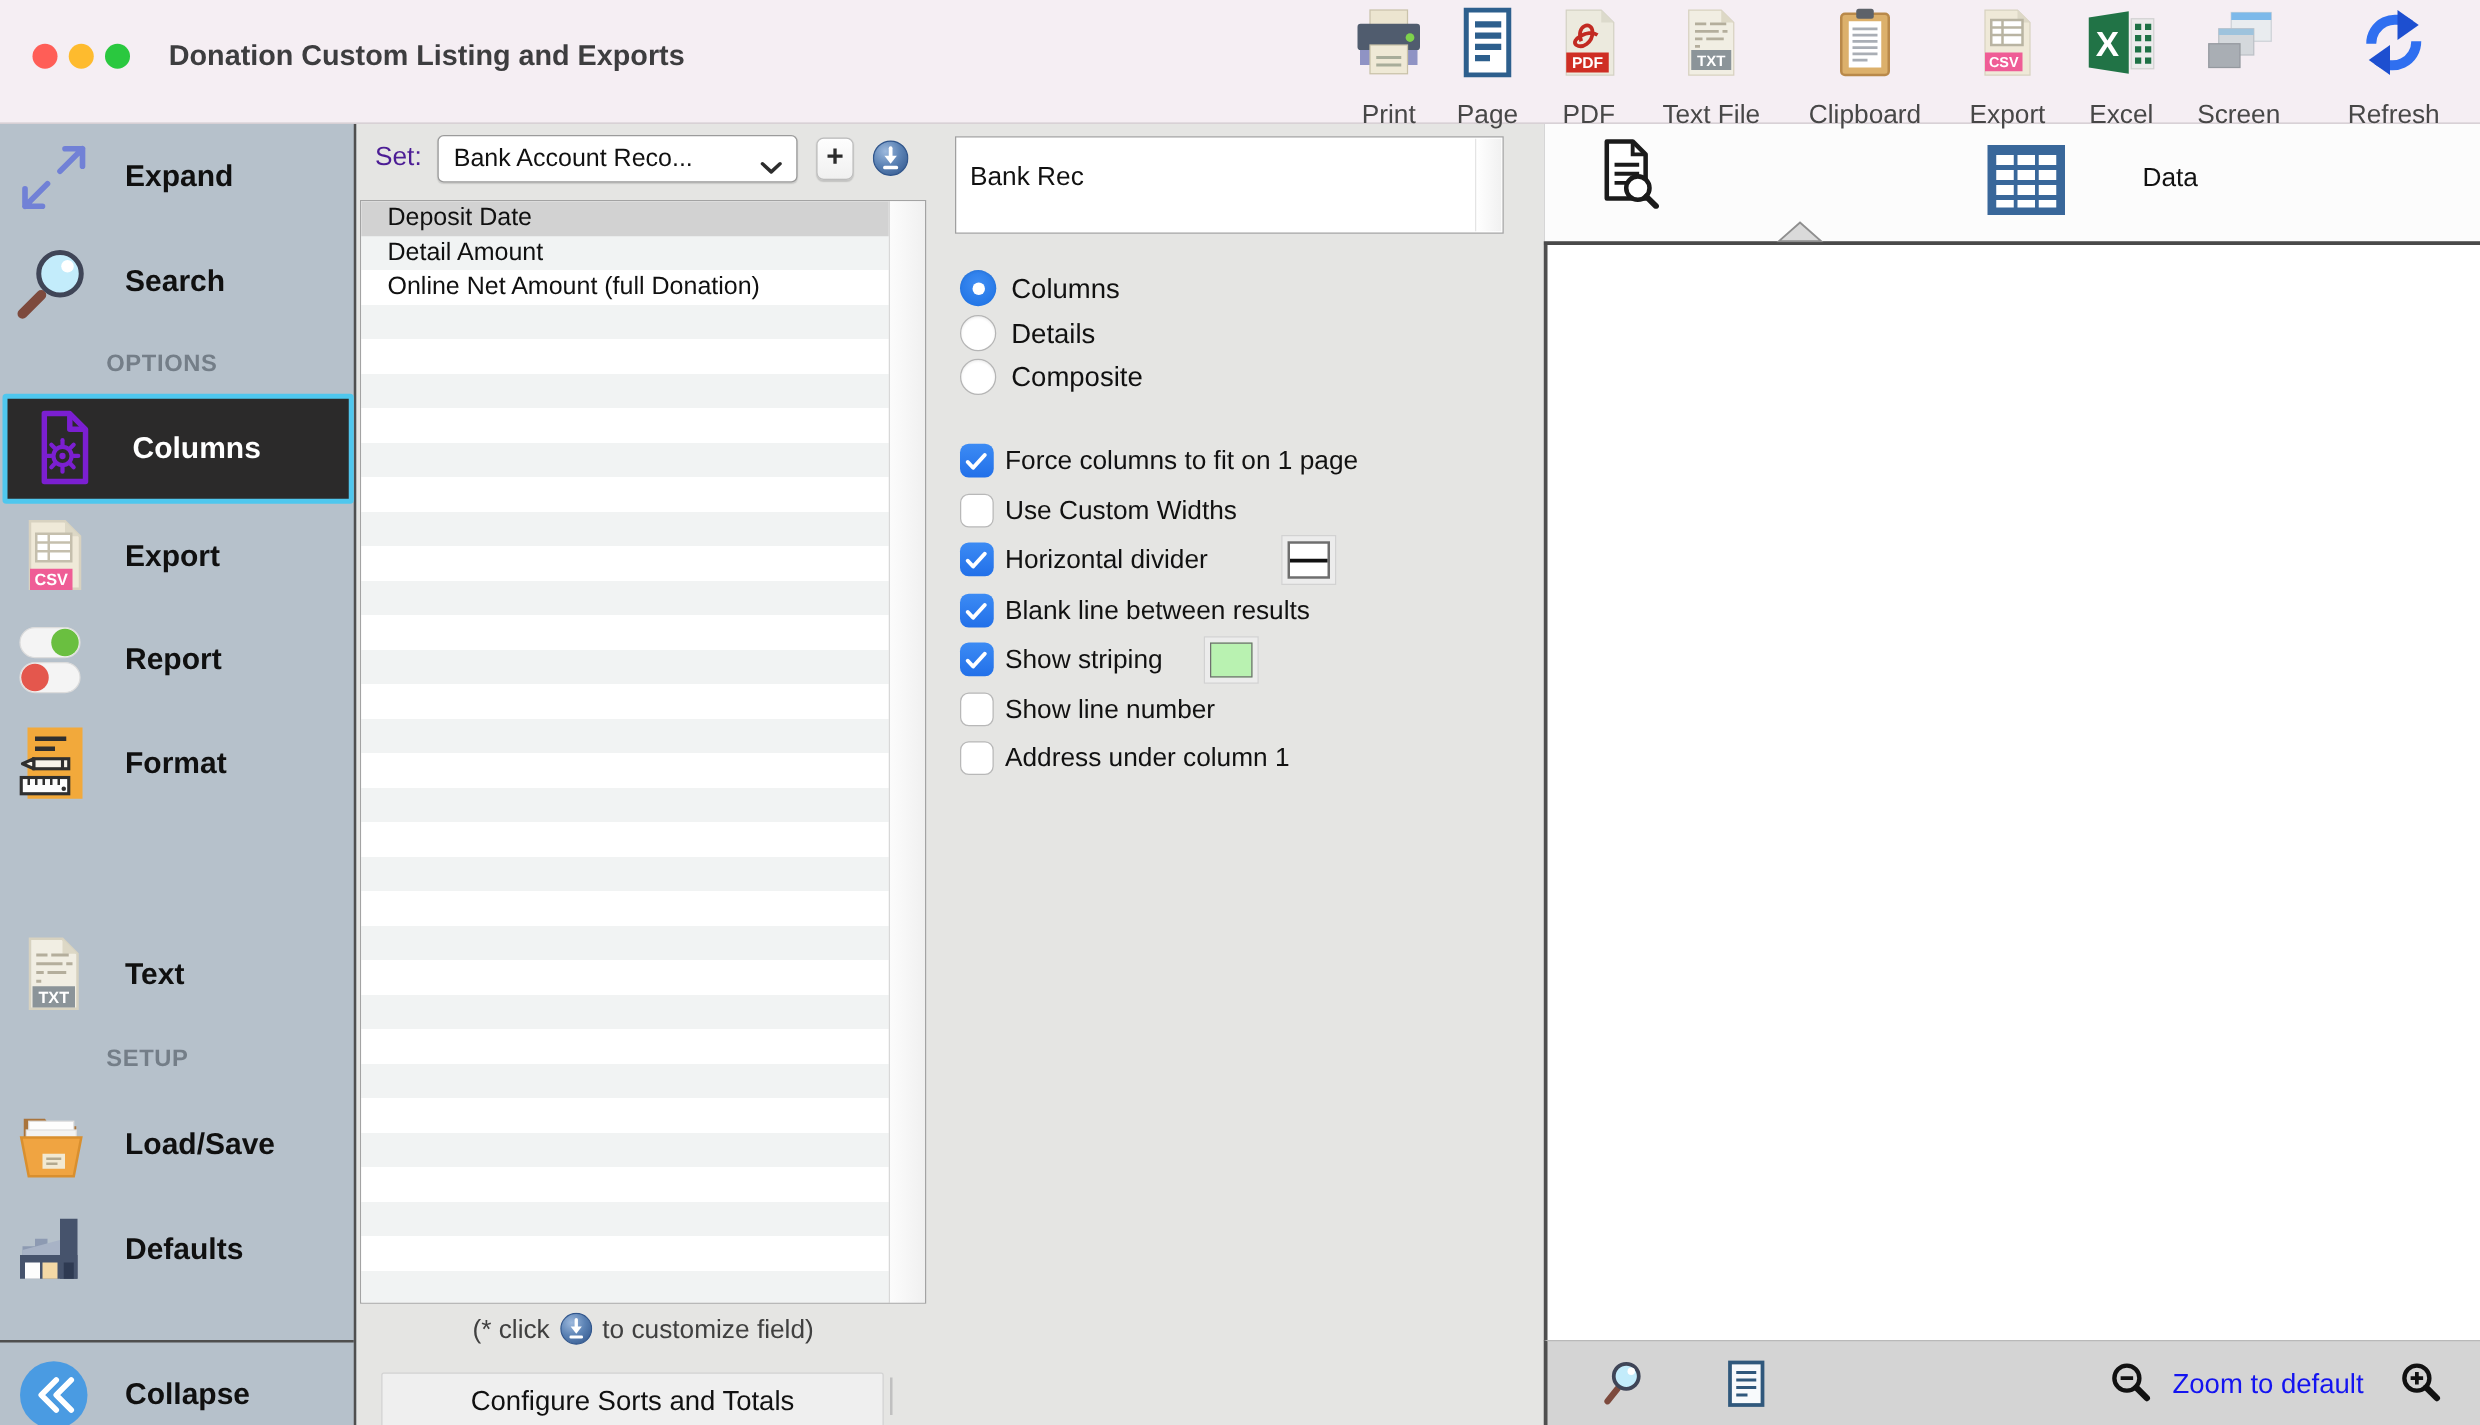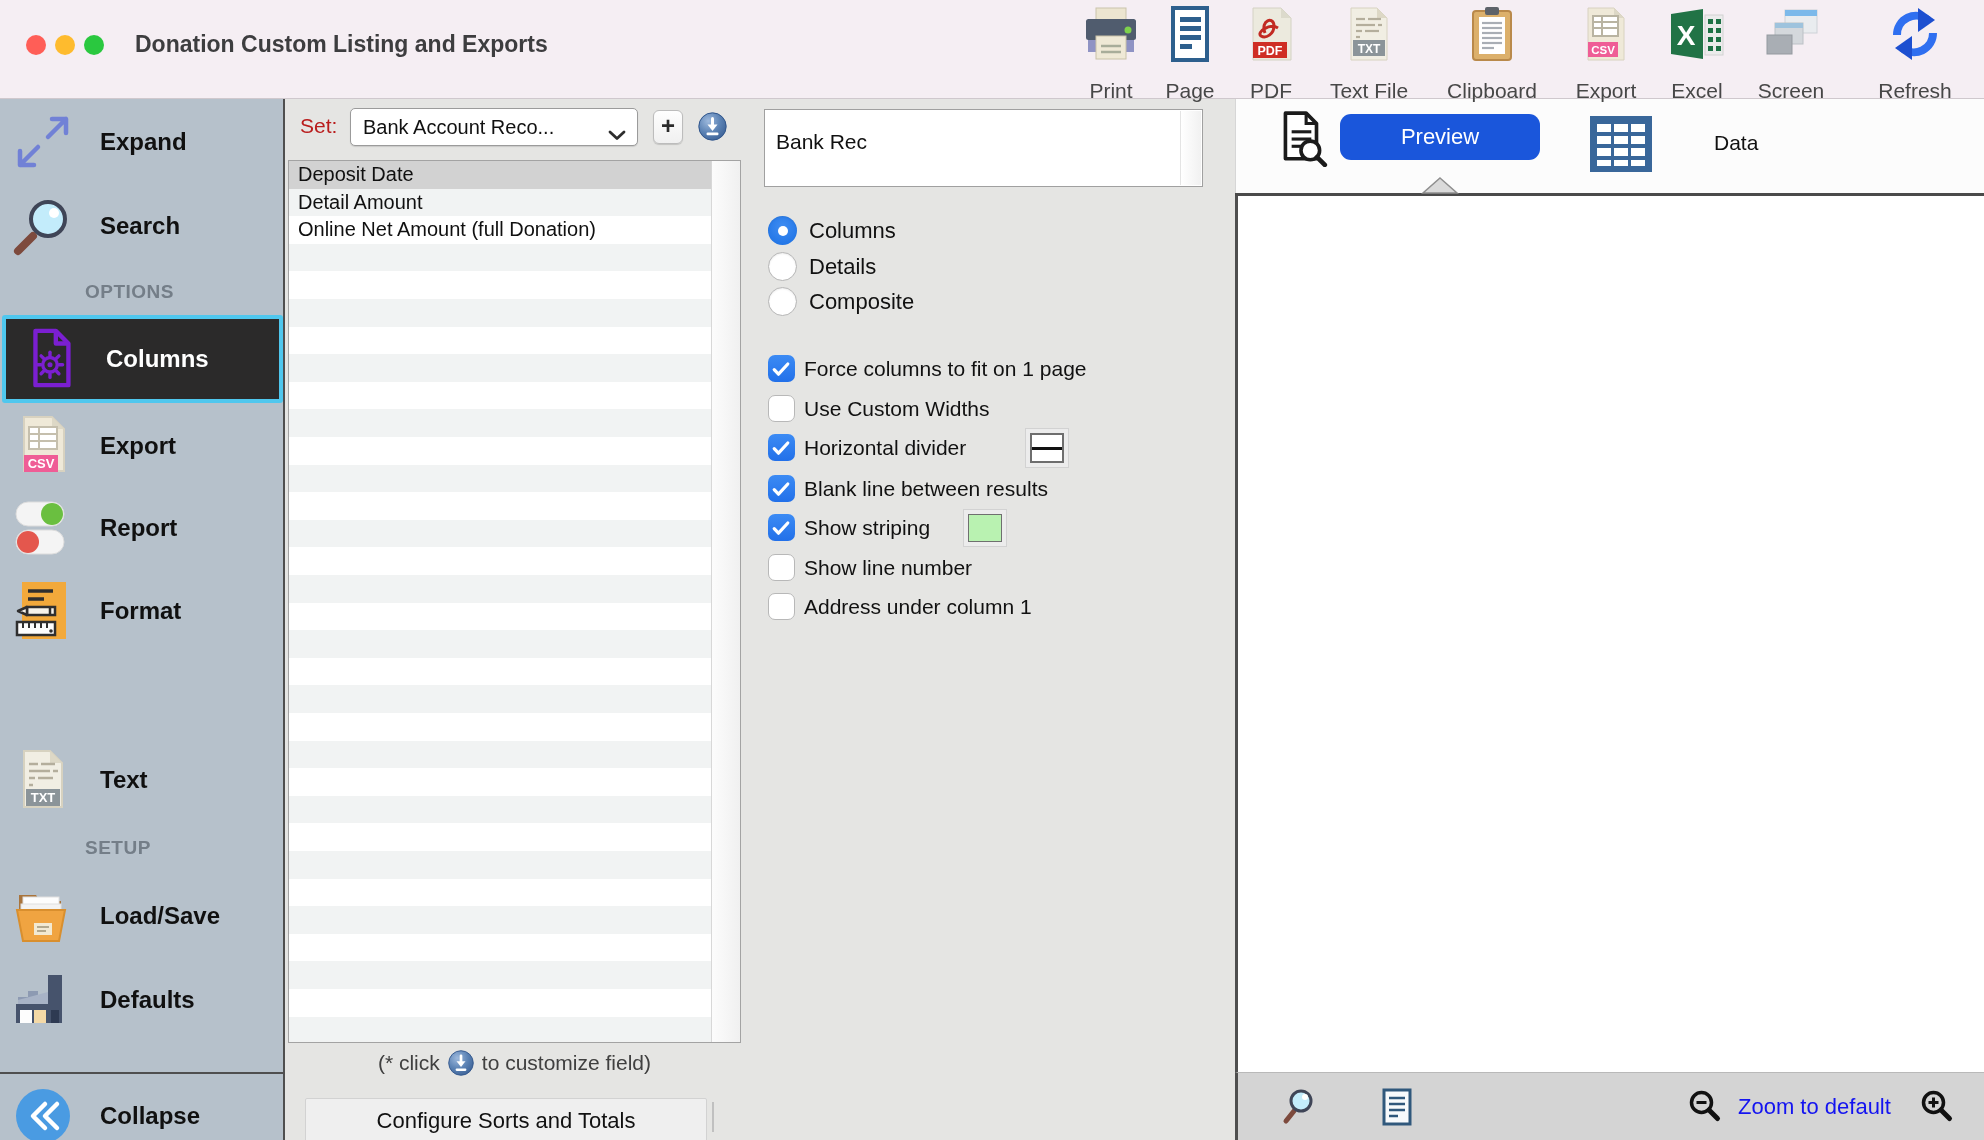--- a/index.html
+++ b/index.html
@@ -27,36 +27,36 @@
   .side-label { position:absolute; left:100px; top:50%; transform:translateY(-50%);
     font-size:24px; font-weight:700; color:#101010; white-space:nowrap; }
   .side-header { position:absolute; left:85px; width:198px; font-size:19px; font-weight:700;
     color:#747e88; letter-spacing:0.5px; }
   .side-item.on { left:2px; width:281px; background:#2b2a2a; border:4px solid #4fc7ee; border-radius:3px; }
   .side-item.on .side-label { color:#ffffff; }
   .side-divider { position:absolute; left:0; width:283px; height:2px; background:#4f4f4f; }
 
   
   .middle { position:absolute; left:285px; top:99px; width:950px; height:1041px; background:#e5e5e3; }
-  .set-label { position:absolute; left:15px; top:15px; font-size:21px; color:#b91c1c;text-align:center; }
+  .set-label { position:absolute; left:15px; top:15px; font-size:21px; color:#4c1d95;text-align:center; }
   .dropdown { position:absolute; left:65px; top:9px; width:288px; height:38px; background:#fff;
     border:1px solid #9b9b9b; border-radius:5px; display:flex; align-items:center;
     padding:0 36px 0 12px; font-size:20px; color:#111; box-shadow:0 1px 1px rgba(0,0,0,.12); cursor:default; }
   .dd-chevron { position:absolute; right:11px; top:14px; }
   .plus-btn { position:absolute; left:368px; top:11px; width:30px; height:34px;
     background:linear-gradient(#fefefe,#f0f0f0); border:1px solid #bcbcbc; border-radius:6px;
     font-size:24px; font-weight:700; color:#2b2b2b; text-align:center; line-height:30px;
     box-shadow:0 1px 1px rgba(0,0,0,.15); cursor:default; }
   .circ-btn { position:absolute; left:413px; top:13px; width:29px; height:29px; cursor:default; }
 
   .listbox { position:absolute; left:3px; top:61px; width:453px; height:883px;
     border:1px solid #a3a3a3; background:#fff; }
   .rows-area { position:absolute; left:0; top:0; right:29px; bottom:0;
     background:repeating-linear-gradient(to bottom, #ffffff 0px, #ffffff 27.6px, #f1f3f3 27.6px, #f1f3f3 55.2px); }
-  .lrow { height:27.6px; line-height:27.6px; padding-left:9px; font-size:20px; color:#101010;
+  .lrow { height:27.6px; line-height:27.6px; padding-left:21px; font-size:20px; color:#101010;
     white-space:nowrap; overflow:hidden; cursor:default; }
   .lrow.on { background:#d2d2d2; }
   .list-gutter { position:absolute; right:0; top:0; bottom:0; width:29px;
     background:linear-gradient(to right,#fcfcfc,#f0f0f0); border-left:1px solid #d8d8d8; }
 
   .hint-row { position:absolute; left:3px; top:951px; width:453px; height:32px; text-align:center;
     font-size:21px; color:#404040; white-space:nowrap; }
   .hint-row .hint-ic { display:inline-block; width:26px; height:26px; vertical-align:-6px; margin:0 8px; }
   .configure-btn { position:absolute; left:20px; top:999px; width:402px; height:46px;
     background:#efefef; border:1px solid #d2d2d2; border-radius:2px; font-size:22px; color:#111;
@@ -525,21 +525,20 @@
     <div class="tabbar">
       <span class="prev-ic"><svg width="58" height="58" viewBox="0 0 56 56">
         <path d="M12 4 h20 l10 10 v34 h-30 z" fill="#fff" stroke="#1b1b1b" stroke-width="3.5" stroke-linejoin="round"></path>
         <path d="M32 4 v10 h10" fill="none" stroke="#1b1b1b" stroke-width="3"></path>
         <line x1="18" y1="22" x2="37" y2="22" stroke="#1b1b1b" stroke-width="3"></line>
         <line x1="18" y1="29" x2="37" y2="29" stroke="#1b1b1b" stroke-width="3"></line>
         <line x1="18" y1="36" x2="27" y2="36" stroke="#1b1b1b" stroke-width="3"></line>
         <circle cx="36" cy="40" r="9" fill="#fff" stroke="#1b1b1b" stroke-width="3.5"></circle>
         <line x1="42.5" y1="46.5" x2="50" y2="54" stroke="#1b1b1b" stroke-width="4.5" stroke-linecap="round"></line>
       </svg></span>
-      <div class="preview-btn on">Preview</div>
       <span class="notch"><svg width="38" height="18" viewBox="0 0 38 18">
         <polygon points="19,2 36,17 2,17" fill="#dadada" stroke="#8f8f8f" stroke-width="1.5"></polygon>
       </svg></span>
       <div class="data-tab">
         <span class="grid-ic"><svg width="64" height="58" viewBox="0 0 64 58">
           <rect x="1" y="1" width="62" height="56" fill="#39679a"></rect>
           <g fill="#fff">
             <rect x="8" y="9" width="14" height="8"></rect>
                 <rect x="25" y="9" width="14" height="8"></rect>
                 <rect x="42" y="9" width="14" height="8"></rect>

